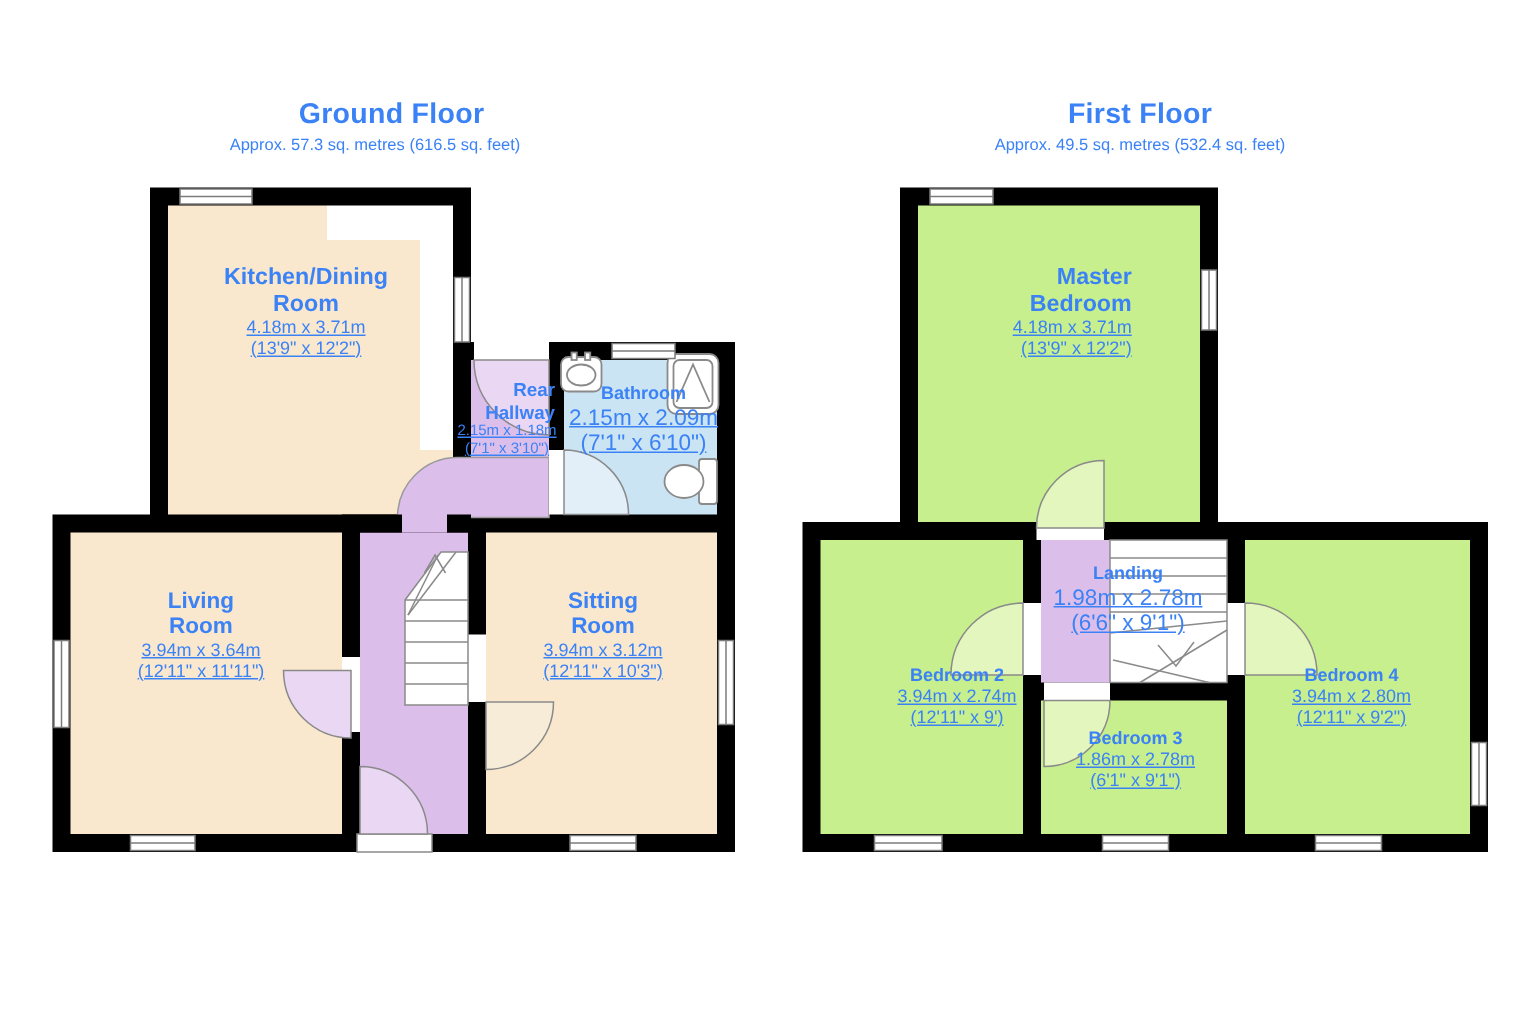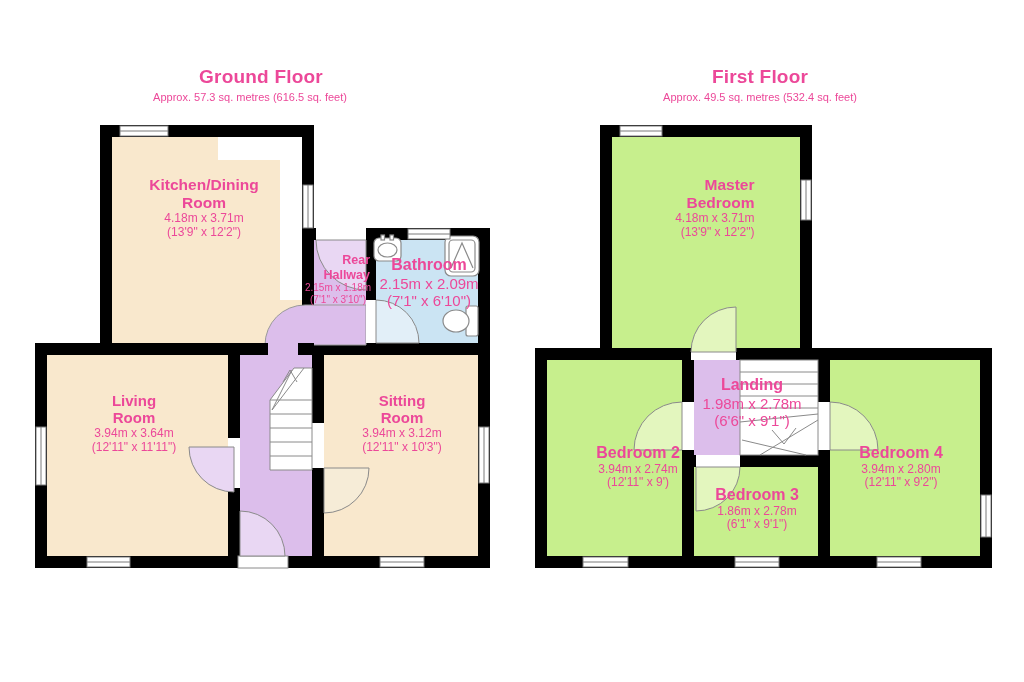--- a/index.html
+++ b/index.html
@@ -1,27 +1,27 @@
 <!DOCTYPE html>
 <html><head>
 <meta charset="utf-8">
 <style>
   html,body{margin:0;padding:0;background:#fff;}
   .canvas{position:relative;width:1024px;height:682px;background:#fff;overflow:hidden;
-          font-family:"Liberation Sans", sans-serif;color:#ec4899;}
+          font-family:"Liberation Sans", sans-serif;color:#3b82f6;}
   svg{position:absolute;left:0;top:0;}
   .floor-title{position:absolute;transform:translateX(-50%);font-size:19px;font-weight:bold;
                white-space:nowrap;letter-spacing:.2px;}
   .floor-subtitle{position:absolute;transform:translateX(-50%);font-size:11px;white-space:nowrap;}
   .lbl{position:absolute;transform:translateX(-50%);text-align:center;line-height:1.16;z-index:5;}
   .lbl .name{font-weight:bold;font-size:15px;}
   .lbl .name.lg{font-size:15.5px;}
-  .lbl .name.md{font-size:16px;white-space:nowrap;}
+  .lbl .name.md{font-size:12px;white-space:nowrap;}
   .lbl .name.sm{font-size:12.5px;}
-  .lbl .dims{font-size:12px;white-space:nowrap;}
+  .lbl .dims{font-size:12px;white-space:nowrap;text-decoration:underline;}
   .lbl .dims.sm{font-size:10px;text-align:center;}
   .lbl .dims.md{font-size:15px;text-align:center;}
   .w120{width:124px;margin:0 auto;}
   .w70{width:70px;margin:0 auto;}
   .w95{width:95px;margin:0 auto;}
   .w64{width:64px;margin:0 auto;text-align:right;}
 </style>
 </head>
 <body>
 

